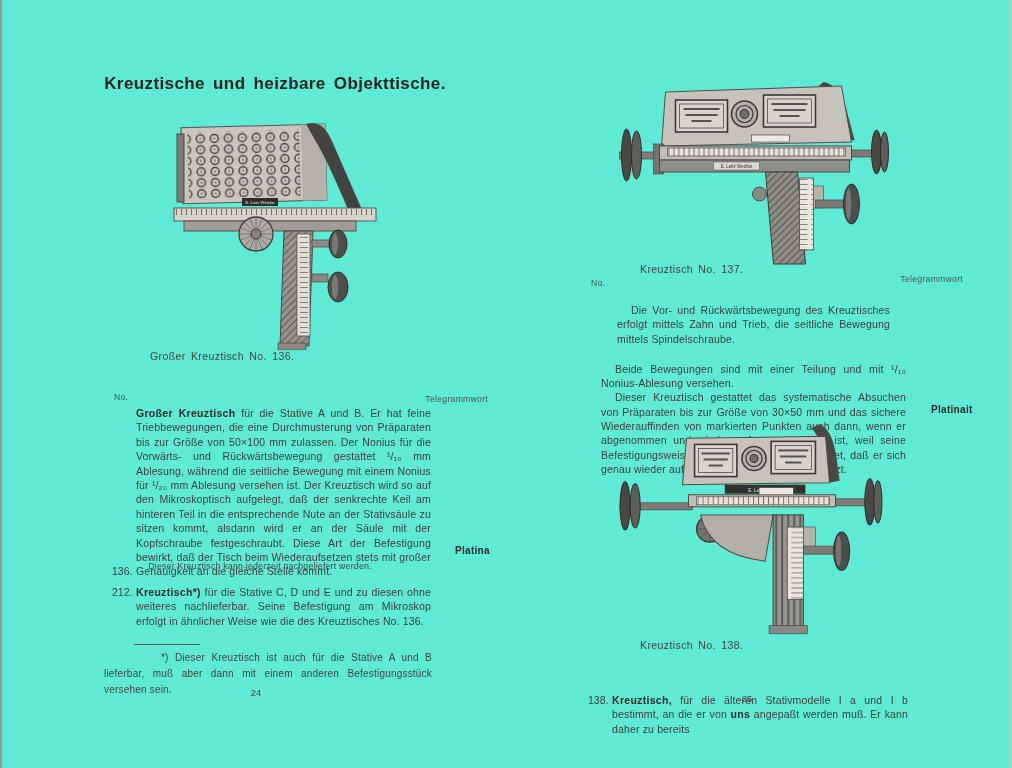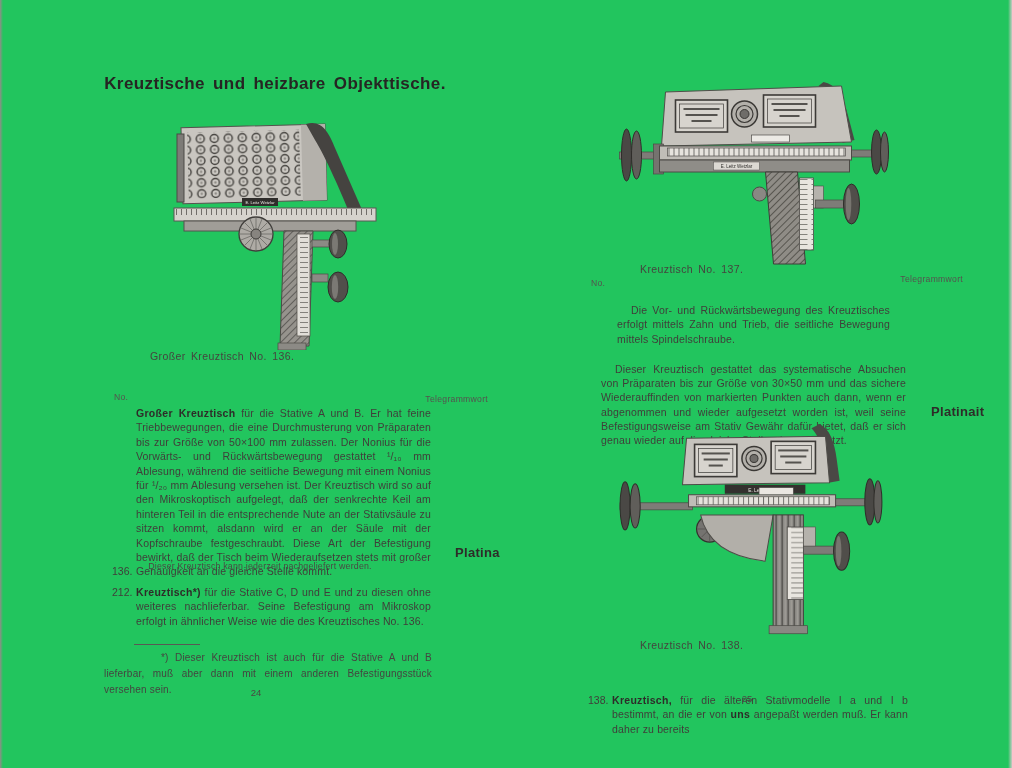--- a/index.html
+++ b/index.html
@@ -6,39 +6,39 @@
   body{
     width:1012px;height:768px;overflow:hidden;
     font-family:"Liberation Sans","DejaVu Sans",sans-serif;
     background:#e9e7e4;
   }
   .scan{
     position:relative;width:1012px;height:768px;
     background:
       linear-gradient(180deg, rgba(255,255,255,.55) 0, rgba(255,255,255,0) 3%, rgba(255,255,255,0) 96%, rgba(255,255,255,.5) 100%),
       linear-gradient(90deg, #dad8d5 0, #ecebe8 2.5%, #eeece9 46%, #e3e1de 49.6%, #d9d7d4 50.6%, #e6e4e1 52.5%, #efede a 56%, #efede9 95%, #e2e0dd 100%);
-    background-color:#22c55e;
+    background-color:#5eead4;
   }
   .scan::before{content:"";position:absolute;left:0;top:0;width:3px;height:768px;
     background:linear-gradient(90deg,#8f8d89,rgba(143,141,137,0));}
   .scan::after{content:"";position:absolute;right:0;top:0;width:4px;height:768px;
     background:linear-gradient(270deg,#c9c7c4,rgba(201,199,196,0));}
   .abs{position:absolute;}
   .page-title{
     font-size:17px;font-weight:bold;color:#262523;letter-spacing:.4px;
     word-spacing:3px;text-align:center;
   }
   .caption{font-size:10.5px;color:#45443f;letter-spacing:.4px;word-spacing:2px;text-align:left;}
   .colhead{font-size:8.6px;color:#55534e;letter-spacing:.3px;}
   .body-text{font-size:10.5px;line-height:14.4px;color:#403e3a;letter-spacing:.15px;text-align:justify;}
   .item{display:flex;}
   .item .num{flex:0 0 24px;font-size:10.5px;line-height:14.4px;color:#403e3a;}
   .item .txt{flex:1;}
   b,.bold{font-weight:bold;color:#2e2c29;letter-spacing:.3px;}
-  .telegram-word{font-size:13px;font-weight:bold;color:#2e2c29;letter-spacing:.3px;padding-left:18px;}
+  .telegram-word{font-size:10px;font-weight:bold;color:#2e2c29;letter-spacing:.3px;padding-left:18px;}
   .small-note{font-size:8.8px;color:#4a4843;letter-spacing:.2px;text-align:center;}
   .footnote-rule{border-top:1px solid #5a5854;height:0;}
   .footnote{font-size:10px;line-height:16px;color:#454440;letter-spacing:.2px;text-align:justify;text-indent:57px;}
   .pagenum{font-size:9.5px;color:#4a4843;text-align:center;}
   svg{display:block;}
 </style>
 </head>
 <body>
 
 <div class="scan">
@@ -202,20 +202,21 @@
       </svg>
     </div>
 
     <div class="abs caption" style="left:140px;top:263px;width:215px;">Kreuztisch No. 137.</div>
 
     <div class="abs colhead" style="left:91px;top:278px;">No.</div>
     <div class="abs colhead" style="left:375px;top:274px;width:88px;text-align:right;">Telegrammwort</div>
 
     <div class="abs body-text" style="left:101px;top:287px;width:305px;line-height:14.3px;">
       <p style="margin:16px;text-indent:14px;">Die Vor- und Rückwärtsbewegung des Kreuztisches erfolgt mittels Zahn und Trieb, die seitliche Bewegung mittels Spindelschraube.</p>
+      <p style="margin:0;text-indent:14px;">Beide Bewegungen sind mit einer Teilung und mit ¹/₁₀ Nonius-Ablesung versehen.</p>
       <p style="margin:0;text-indent:14px;">Dieser Kreuztisch gestattet das systematische Absuchen von Präparaten bis zur Größe von 30×50 mm und das sichere Wiederauffinden von markierten Punkten auch dann, wenn er abgenommen und wieder aufgesetzt worden ist, weil seine Befestigungsweise am Stativ Gewähr dafür bietet, daß er sich genau wieder auf die gleiche Stelle wie zuvor setzt.</p>
     </div>
     <div class="abs telegram-word" style="left:413px;top:404px;">Platinait</div>
 
     <div class="abs" style="left:112px;top:424px;width:282px;height:212px;">
       <svg width="282" height="212" viewBox="0 0 280 210">
         <defs>
           <pattern id="t138" width="5" height="8" patternUnits="userSpaceOnUse">
             <line x1="0.5" y1="0" x2="0.5" y2="8" stroke="#55534f" stroke-width="0.8"></line>
           </pattern>

